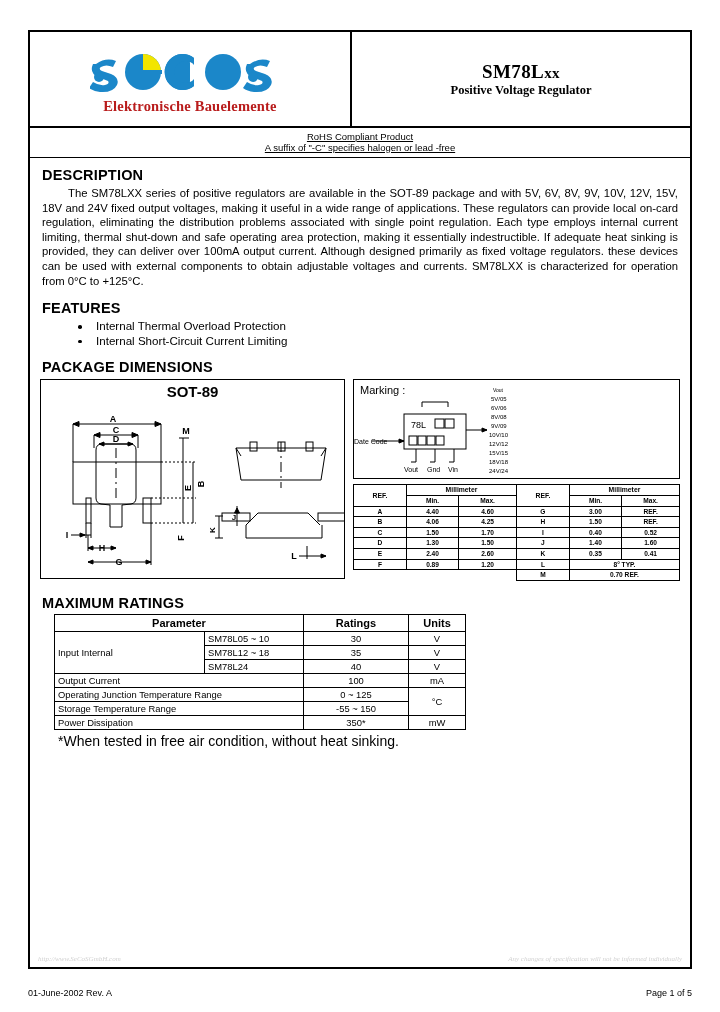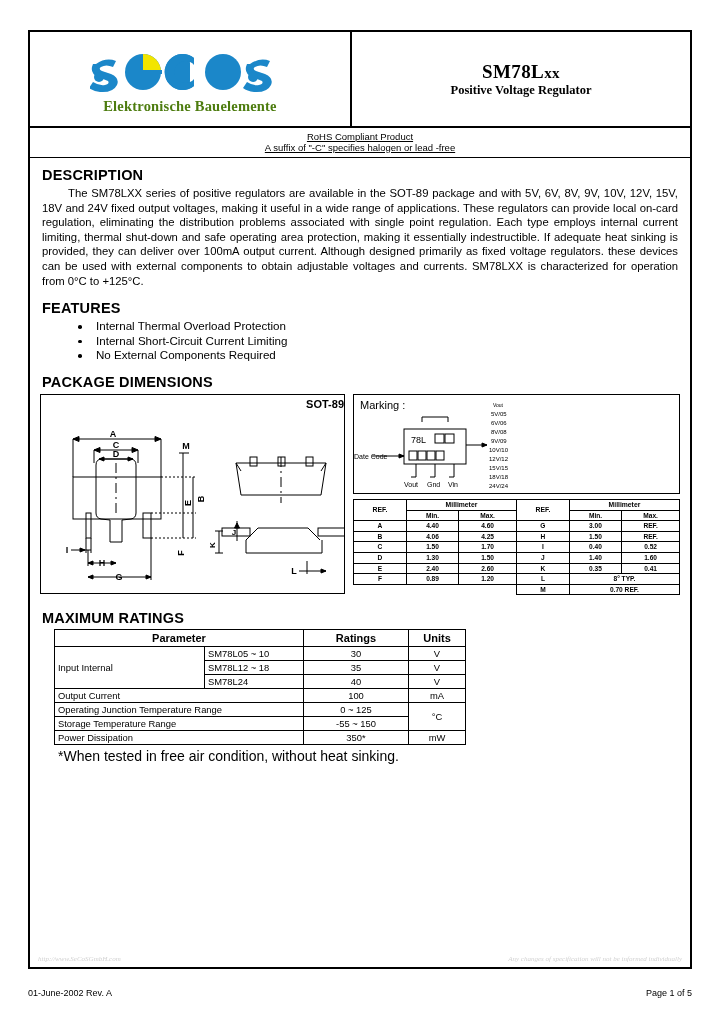--- a/index.html
+++ b/index.html
@@ -43,21 +43,21 @@
     justify-content:center;
     box-sizing:border-box;
   }
   .logo-wrap{ position:relative; width:200px; height:58px; }
   .logo-svg{ display:block; }
   .logo-sub{
     font-family:"Liberation Serif", serif;
     font-weight:bold;
     font-size:14.5px;
     letter-spacing:0.2px;
-    color:#4d7c0f;
+    color:#b91c1c;
     text-align:center;
     margin-top:-4px;
   }
   .part-no{
     font-family:"Liberation Serif", serif;
     font-weight:bold;
     font-size:19px;
     letter-spacing:0.4px;
   }
   .part-no .sm{ font-size:19px; }
@@ -130,22 +130,22 @@
   }
   .pkg-left{
     width:305px;
     border:1px solid #000;
     box-sizing:border-box;
     position:relative;
   }
   .pkg-title{
     position:absolute;
     top:3px; left:0; right:0;
-    text-align:right;
-    font-size:11px;
+    text-align:center;
+    font-size:15px;
     font-weight:bold;
   }
   .pkg-right{
     flex:1;
     display:flex;
     flex-direction:column;
     gap:5px;
   }
   .marking-box{
     border:1px solid #000;
@@ -263,21 +263,20 @@
 
   <div class="body">
 
     <h2 class="sect">DESCRIPTION</h2>
     <p class="desc">The SM78LXX series of positive regulators are available in the SOT-89 package and with 5V, 6V, 8V, 9V, 10V, 12V, 15V, 18V and 24V fixed output voltages, making it useful in a wide range of applications. These regulators can provide local on-card regulation, eliminating the distribution problems associated with single point regulation. Each type employs internal current limiting, thermal shut-down and safe operating area protection, making it essentially indestructible. If adequate heat sinking is provided, they can deliver over 100mA output current. Although designed primarily as fixed voltage regulators. these devices can be used with external components to obtain adjustable voltages and currents. SM78LXX is characterized for operation from 0°C to +125°C.</p>
 
     <h2 class="sect" style="margin-top:12px;">FEATURES</h2>
     <ul class="feat">
       <li>Internal Thermal Overload Protection</li>
       <li>Internal Short-Circuit Current Limiting</li>
-      <li>No External Components Required</li>
     </ul>
 
     <h2 class="sect" style="margin-top:11px;">PACKAGE DIMENSIONS</h2>
 
     <div class="pkg-row">
 
       <div class="pkg-left">
         <div class="pkg-title">SOT-89</div>
         <svg width="303" height="198" viewBox="0 0 303 198">
           <g stroke="#000" stroke-width="1" fill="none" font-family="Liberation Sans, sans-serif" font-size="9" font-weight="bold">

